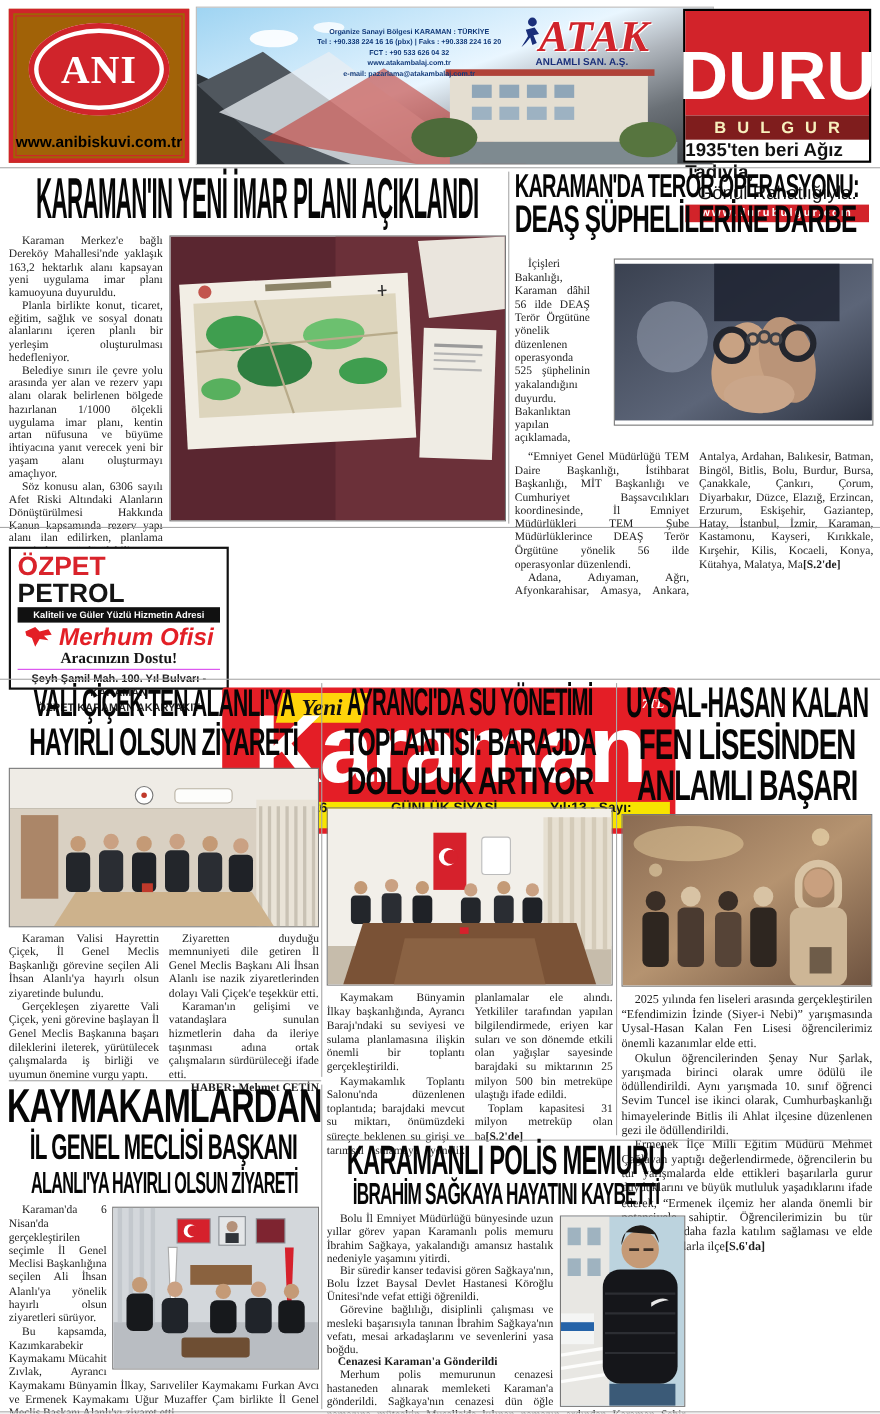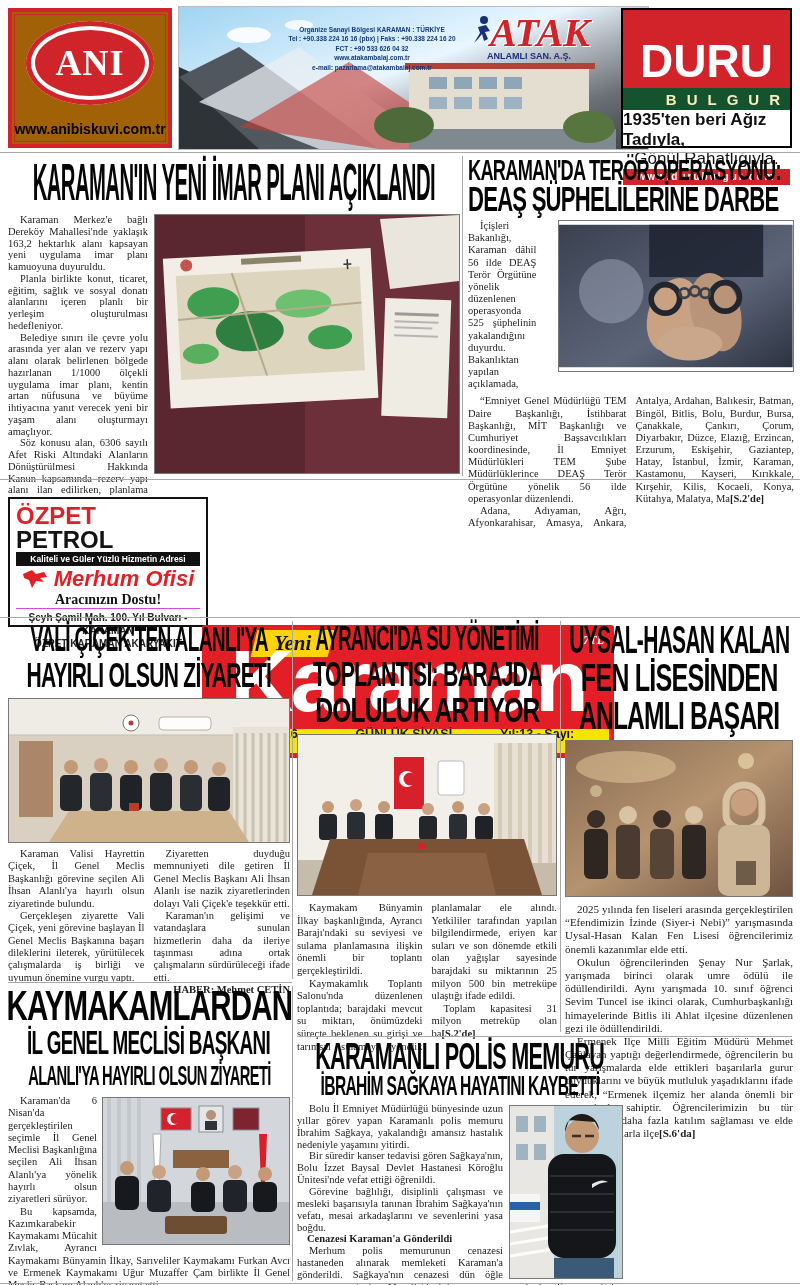--- a/index.html
+++ b/index.html
@@ -40,22 +40,22 @@
   .atak-logo{position:absolute;top:8px;right:14px;width:210px;text-align:center;}
   .atak-word{font-family:"Liberation Serif",serif;font-style:italic;font-weight:bold;
              font-size:40px;color:#d0242b;line-height:.9;text-shadow:1px 1px 0 #fff,-1px -1px 0 #fff;}
   .atak-sub{font-family:"Liberation Sans",sans-serif;font-weight:bold;font-size:9px;color:#1a2f7a;}
   .atak-contact{position:absolute;top:18px;left:88px;width:210px;text-align:center;
                 font-family:"Liberation Sans",sans-serif;font-weight:bold;font-size:6.5px;
                 color:#123a7a;line-height:1.45;}
   
   .duru-box{border:2px solid #000;background:#fff;box-sizing:border-box;display:flex;flex-direction:column;}
   .duru-red{background:#d2232a;flex:0 0 64px;display:flex;align-items:center;justify-content:center;}
-  .duru-word{color:#fff;font-family:"Liberation Sans",sans-serif;font-weight:bold;font-size:46px;letter-spacing:0;margin-top:24px;}
-  .duru-band{background:#14532d;flex:0 0 22px;display:flex;align-items:center;justify-content:flex-end;}
+  .duru-word{color:#fff;font-family:"Liberation Sans",sans-serif;font-weight:bold;font-size:62px;letter-spacing:0;margin-top:24px;}
+  .duru-band{background:#7f1d1d;flex:0 0 22px;display:flex;align-items:center;justify-content:center;}
   .duru-band span{color:#f7f0bd;font-family:"Liberation Sans",sans-serif;font-weight:bold;
                   font-size:15px;letter-spacing:10px;text-indent:10px;}
   .duru-slogan{flex:1;display:flex;flex-direction:column;align-items:center;justify-content:center;
                font-family:"Liberation Sans",sans-serif;font-size:17px;color:#111;line-height:1.15;}
   .duru-slogan .b{font-weight:bold;}
   .duru-url{background:#d2232a;flex:0 0 16px;display:flex;align-items:center;justify-content:center;
             color:#fff;font-family:"Liberation Sans",sans-serif;font-weight:bold;font-size:10px;letter-spacing:2px;}
   
   .ozpet-box{border:2px solid #111;background:#fff;box-sizing:border-box;padding:5px 6px;
              display:flex;flex-direction:column;align-items:center;justify-content:space-between;}
@@ -204,21 +204,21 @@
 
   <div class="vrule" style="left:462px;top:156px;height:320px;"></div>
 
   <div class="abs" style="left:468px;top:156px;width:326px;height:320px;">
     <div class="hlwrap left" style="height:28px;">
       <span class="hl" style="font-size:24px;transform:scale(0.76,1.25);">KARAMAN'DA TERÖR OPERASYONU:</span>
     </div>
     <div class="hlwrap left" style="height:32px;">
       <span class="hl" style="font-size:28px;transform:scale(0.79,1.25);">DEAŞ ŞÜPHELİLERİNE DARBE</span>
     </div>
-    <div style="display:flex;gap:22px;margin-top:4px;">
+    <div style="display:flex;gap:22px;margin-top:19px;">
       <div class="body-txt" style="width:72px;line-height:1.16;">
         <p>İçişleri Bakanlığı, Karaman dâhil 56 ilde DEAŞ Terör Örgütüne yönelik düzenlenen operasyonda 525 şüphelinin yakalandığını duyurdu. Bakanlıktan yapılan açıklamada,</p>
       </div>
       <svg class="photo" width="246" height="150" viewBox="0 0 246 150">
         <defs>
           <linearGradient id="hc" x1="0" y1="0" x2="1" y2="1">
             <stop offset="0" stop-color="#3a4150"></stop>
               <stop offset="0.6" stop-color="#5c6578"></stop>
               <stop offset="1" stop-color="#2c3240"></stop>
           </linearGradient>

